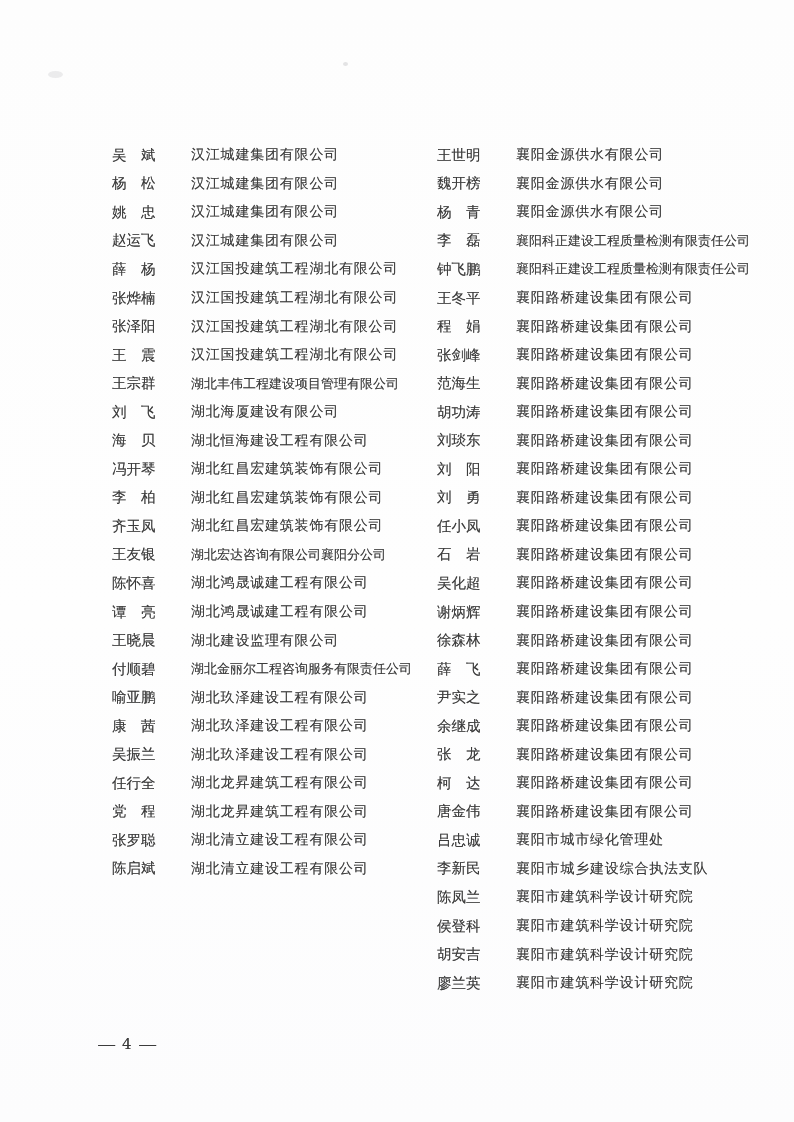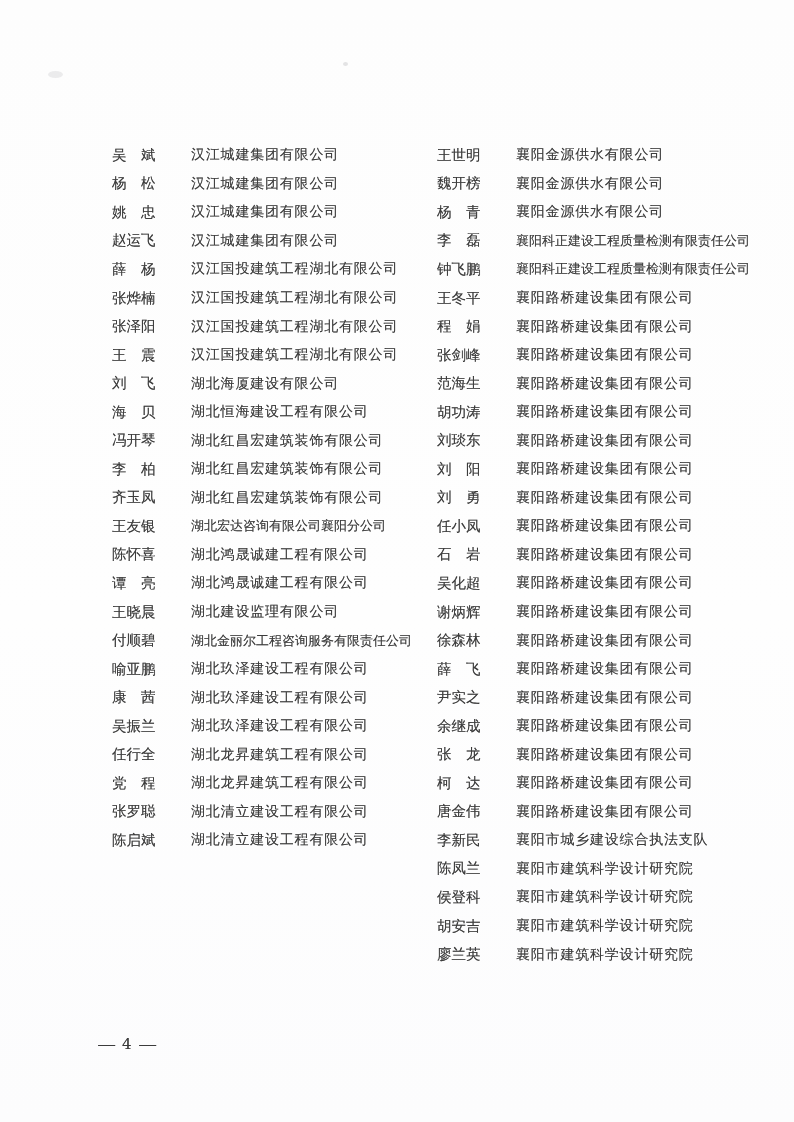--- a/index.html
+++ b/index.html
@@ -107,20 +107,24 @@
   <div class="row">
     <span class="name">张泽阳</span>
     <span class="company">汉江国投建筑工程湖北有限公司</span>
   </div>
 
   <div class="row">
     <span class="name">王　震</span>
     <span class="company">汉江国投建筑工程湖北有限公司</span>
   </div>
 
+  <div class="row">
+    <span class="name">王宗群</span>
+    <span class="company condensed">湖北丰伟工程建设项目管理有限公司</span>
+  </div>
 
   <div class="row">
     <span class="name">刘　飞</span>
     <span class="company">湖北海厦建设有限公司</span>
   </div>
 
   <div class="row">
     <span class="name">海　贝</span>
     <span class="company">湖北恒海建设工程有限公司</span>
   </div>
@@ -319,20 +323,24 @@
   <div class="row">
     <span class="name">柯　达</span>
     <span class="company">襄阳路桥建设集团有限公司</span>
   </div>
 
   <div class="row">
     <span class="name">唐金伟</span>
     <span class="company">襄阳路桥建设集团有限公司</span>
   </div>
 
+  <div class="row">
+    <span class="name">吕忠诚</span>
+    <span class="company">襄阳市城市绿化管理处</span>
+  </div>
 
   <div class="row">
     <span class="name">李新民</span>
     <span class="company">襄阳市城乡建设综合执法支队</span>
   </div>
 
   <div class="row">
     <span class="name">陈凤兰</span>
     <span class="company">襄阳市建筑科学设计研究院</span>
   </div>

